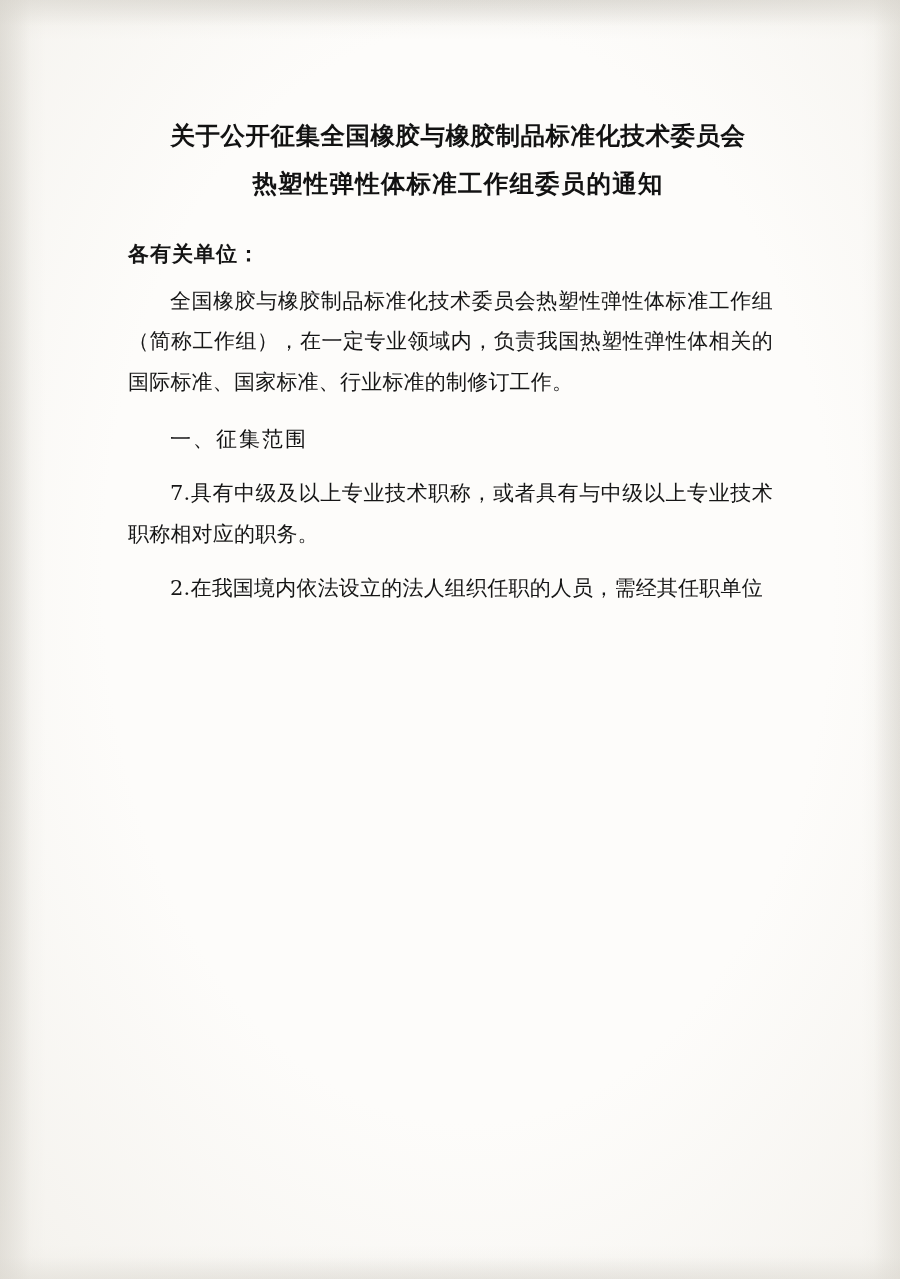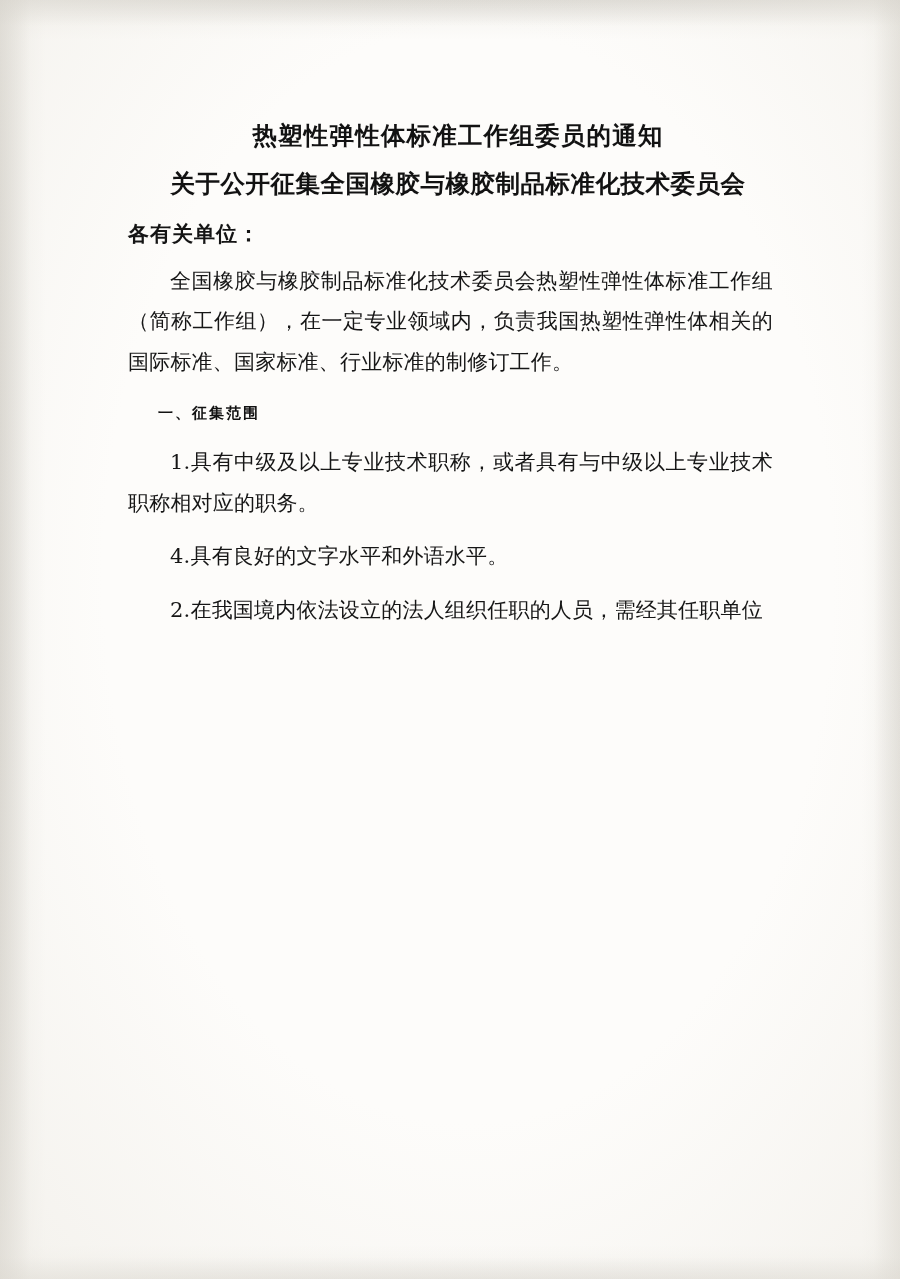--- a/index.html
+++ b/index.html
@@ -43,40 +43,40 @@
     font-size: 24.5px;
     letter-spacing: 0.5px;
     color: #121212;
     line-height: 1.95;
     font-family: "DejaVu Serif", "Liberation Serif", serif;
   }
   .title-line.second {
     letter-spacing: 1.2px;
   }
   .salutation {
-    margin-top: 12px;
+    margin-top: 32px;
     font-weight: bold;
     font-size: 21px;
     letter-spacing: 1px;
     color: #141414;
   }
   p.body-para {
     margin: 13px 15px 0 0;
     font-size: 21px;
     line-height: 1.95;
     color: #161616;
     text-align: justify;
     text-justify: inter-ideograph;
     text-indent: 2em;
     letter-spacing: 0.2px;
   }
   p.section-head {
     margin: 16px 0 0 0;
-    font-size: 15px;
-    font-weight: bold;
+    font-size: 21px;
+    font-weight: normal;
     line-height: 1.95;
     color: #121212;
     text-indent: 2em;
     letter-spacing: 2px;
   }
   p.body-para.no-indent-num {
     text-indent: 2em;
   }
   .edge-shadow-left {
     position: absolute;
@@ -108,27 +108,26 @@
 
 <div class="page">
   <div class="edge-shadow-left"></div>
   <div class="edge-shadow-top"></div>
   <div class="edge-shadow-right"></div>
   <div class="edge-shadow-bottom"></div>
   <div class="scan-tint"></div>
 
   <div class="content">
 
+    <div class="title-line">关于公开征集全国橡胶与橡胶制品标准化技术委员会</div>
     <div class="title-line second">热塑性弹性体标准工作组委员的通知</div>
-    <div class="title-line">关于公开征集全国橡胶与橡胶制品标准化技术委员会</div>
 
     <div class="salutation">各有关单位：</div>
 
     <p class="body-para">全国橡胶与橡胶制品标准化技术委员会热塑性弹性体标准工作组（简称工作组），在一定专业领域内，负责我国热塑性弹性体相关的国际标准、国家标准、行业标准的制修订工作。</p>
 
     <p class="section-head">一、征集范围</p>
 
-    <p class="body-para no-indent-num">1.具有中级及以上专业技术职称，或者具有与中级以上专业技术职称相对应的职务。</p>
-    <p class="body-para no-indent-num">4.具有良好的文字水平和外语水平。</p>
+    <p class="body-para no-indent-num">7.具有中级及以上专业技术职称，或者具有与中级以上专业技术职称相对应的职务。</p>
     <p class="body-para no-indent-num">2.在我国境内依法设立的法人组织任职的人员，需经其任职单位</p>
 
   </div>
 </div>
 
 </body></html>

